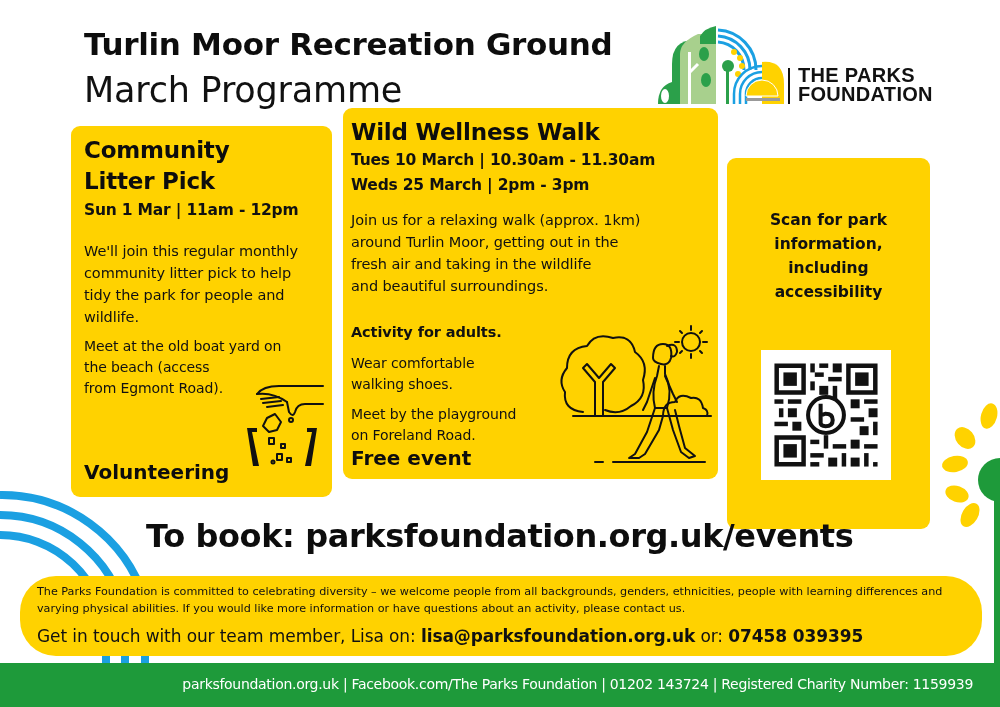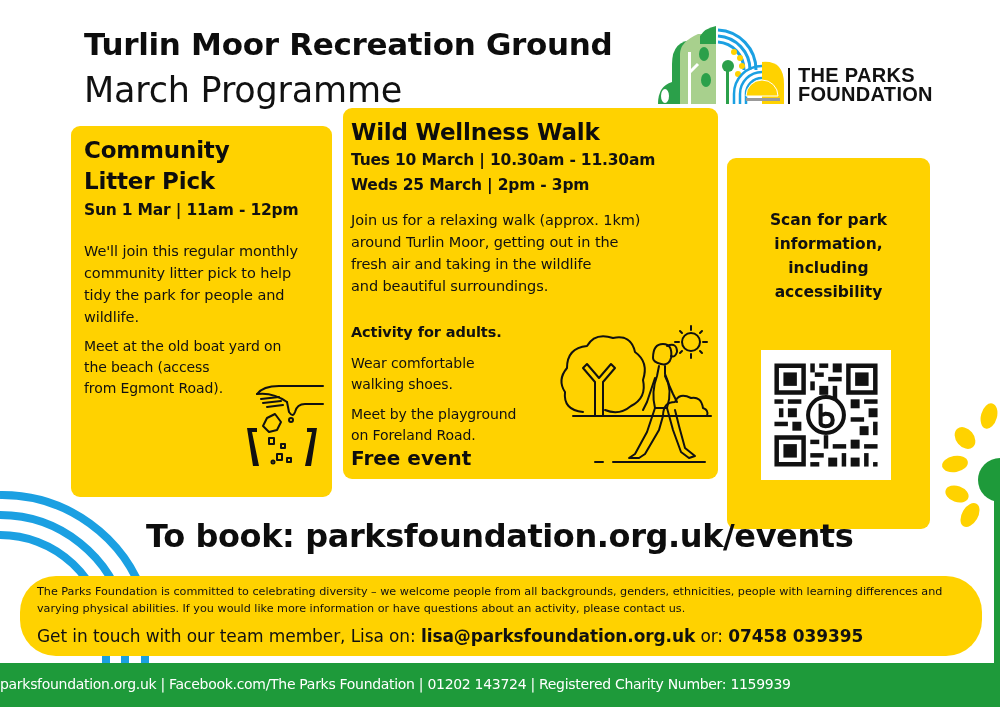--- a/index.html
+++ b/index.html
@@ -34,21 +34,21 @@
   .flower { position: absolute; left: 925px; top: 400px; width: 75px; height: 265px; }
 
   .book { position: absolute; left: 146px; top: 517px; font-size: 32px; font-weight: bold; color: #0d0d0d; white-space: nowrap; letter-spacing: -0.4px; }
 
   .pill { position: absolute; left: 20px; top: 576px; width: 962px; height: 80px; background: #FFD200; border-radius: 36px; }
   .pill .div-text { position: absolute; left: 17px; top: 7px; width: 920px; font-size: 11.2px; line-height: 17px; color: #111; }
   .pill .contact { position: absolute; left: 17px; top: 50px; font-size: 17px; color: #111; white-space: nowrap; letter-spacing: -0.1px; }
   .pill .contact b { font-weight: bold; }
 
   .footer { position: absolute; left: 0; top: 663px; width: 1000px; height: 44px; background: #1E9A3A; }
-  .footer span { position: absolute; left: 0; top: 13px; width: 973px; text-align: left; font-size: 14px; color: #ffffff; white-space: nowrap; letter-spacing: -0.3px; }
+  .footer span { position: absolute; left: 0; top: 13px; width: 973px; text-align: right; font-size: 14px; color: #ffffff; white-space: nowrap; letter-spacing: -0.3px; }
 </style>
 </head>
 <body>
 
 <div class="title">Turlin Moor Recreation Ground</div>
 <div class="subtitle">March Programme</div>
 
 <svg class="logo" viewBox="0 0 285 82">
 
   <path d="M22 80 L22 40 Q22 16 44 16 L44 80 Z" fill="#2BA04A"></path>
@@ -113,20 +113,21 @@
       <rect x="38" y="62" width="4" height="4"></rect>
       <rect x="34" y="72" width="5" height="6"></rect>
       <rect x="44" y="76" width="4" height="4"></rect>
       <circle cx="30" cy="80" r="1.5"></circle>
     </g>
     <g fill="#111">
       <path d="M4 46 L14 46 L14 50 L9 50 L16 84 L10 84 Z"></path>
       <path d="M74 46 L64 46 L64 50 L69 50 L62 84 L68 84 Z"></path>
     </g>
   </svg>
+  <div class="foot" style="left:13px; top:334px">Volunteering</div>
 </div>
 
 <div class="card card2">
   <div class="c2-inner">
     <h2>Wild Wellness Walk</h2>
     <div class="when" style="margin-top:1px">Tues 10 March | 10.30am - 11.30am</div>
     <div class="when" style="margin-top:2px">Weds 25 March | 2pm - 3pm</div>
     <p style="margin-top:12px">
       <span style="display:block">Join us for a relaxing walk (approx. 1km)</span>
       <span style="display:block">around Turlin Moor, getting out in the</span>

